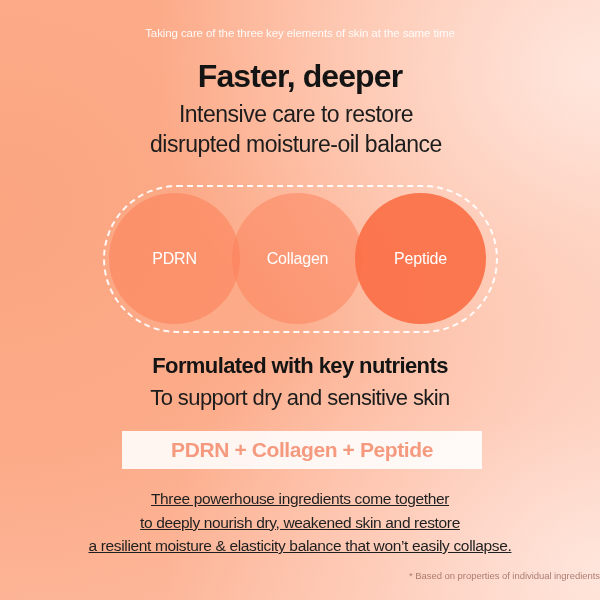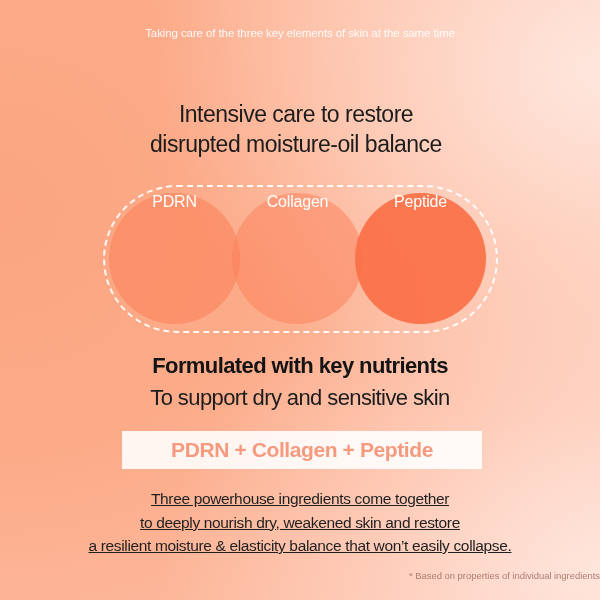--- a/index.html
+++ b/index.html
@@ -62,20 +62,21 @@
     width:395px; height:148px;
     border:2px dashed rgba(255,255,255,0.92);
     border-radius:74px;
   }
   .circle{
     position:absolute;
     width:131px; height:131px;
     border-radius:50%;
     top:8px;
     display:flex;
+    align-items:center;
     justify-content:center;
     color:#ffffff;
     font-size:16px;
     letter-spacing:-0.2px;
   }
   .circle .clabel{ position:relative; z-index:4; }
   .c1{ left:6px;   background:rgba(251,129,90,0.58); }
   .c2{ left:129px; background:rgba(251,129,90,0.52); }
   .c3{ left:252px; background:rgba(251,112,70,0.92); }
 
@@ -133,20 +134,21 @@
     opacity:0.92;
   }
 </style>
 </head>
 <body>
 
 <div id="poster">
 
   <div class="eyebrow">Taking care of the three key elements of skin at the same time</div>
 
+  <div class="h1">Faster, deeper</div>
 
   <div class="h1sub">
     <span>Intensive care to restore</span>
     <span>disrupted moisture-oil balance</span>
   </div>
 
   <div class="venn-wrap">
     <div class="venn-outline"></div>
     <div class="circle c1">
       <span class="clabel">PDRN</span>

